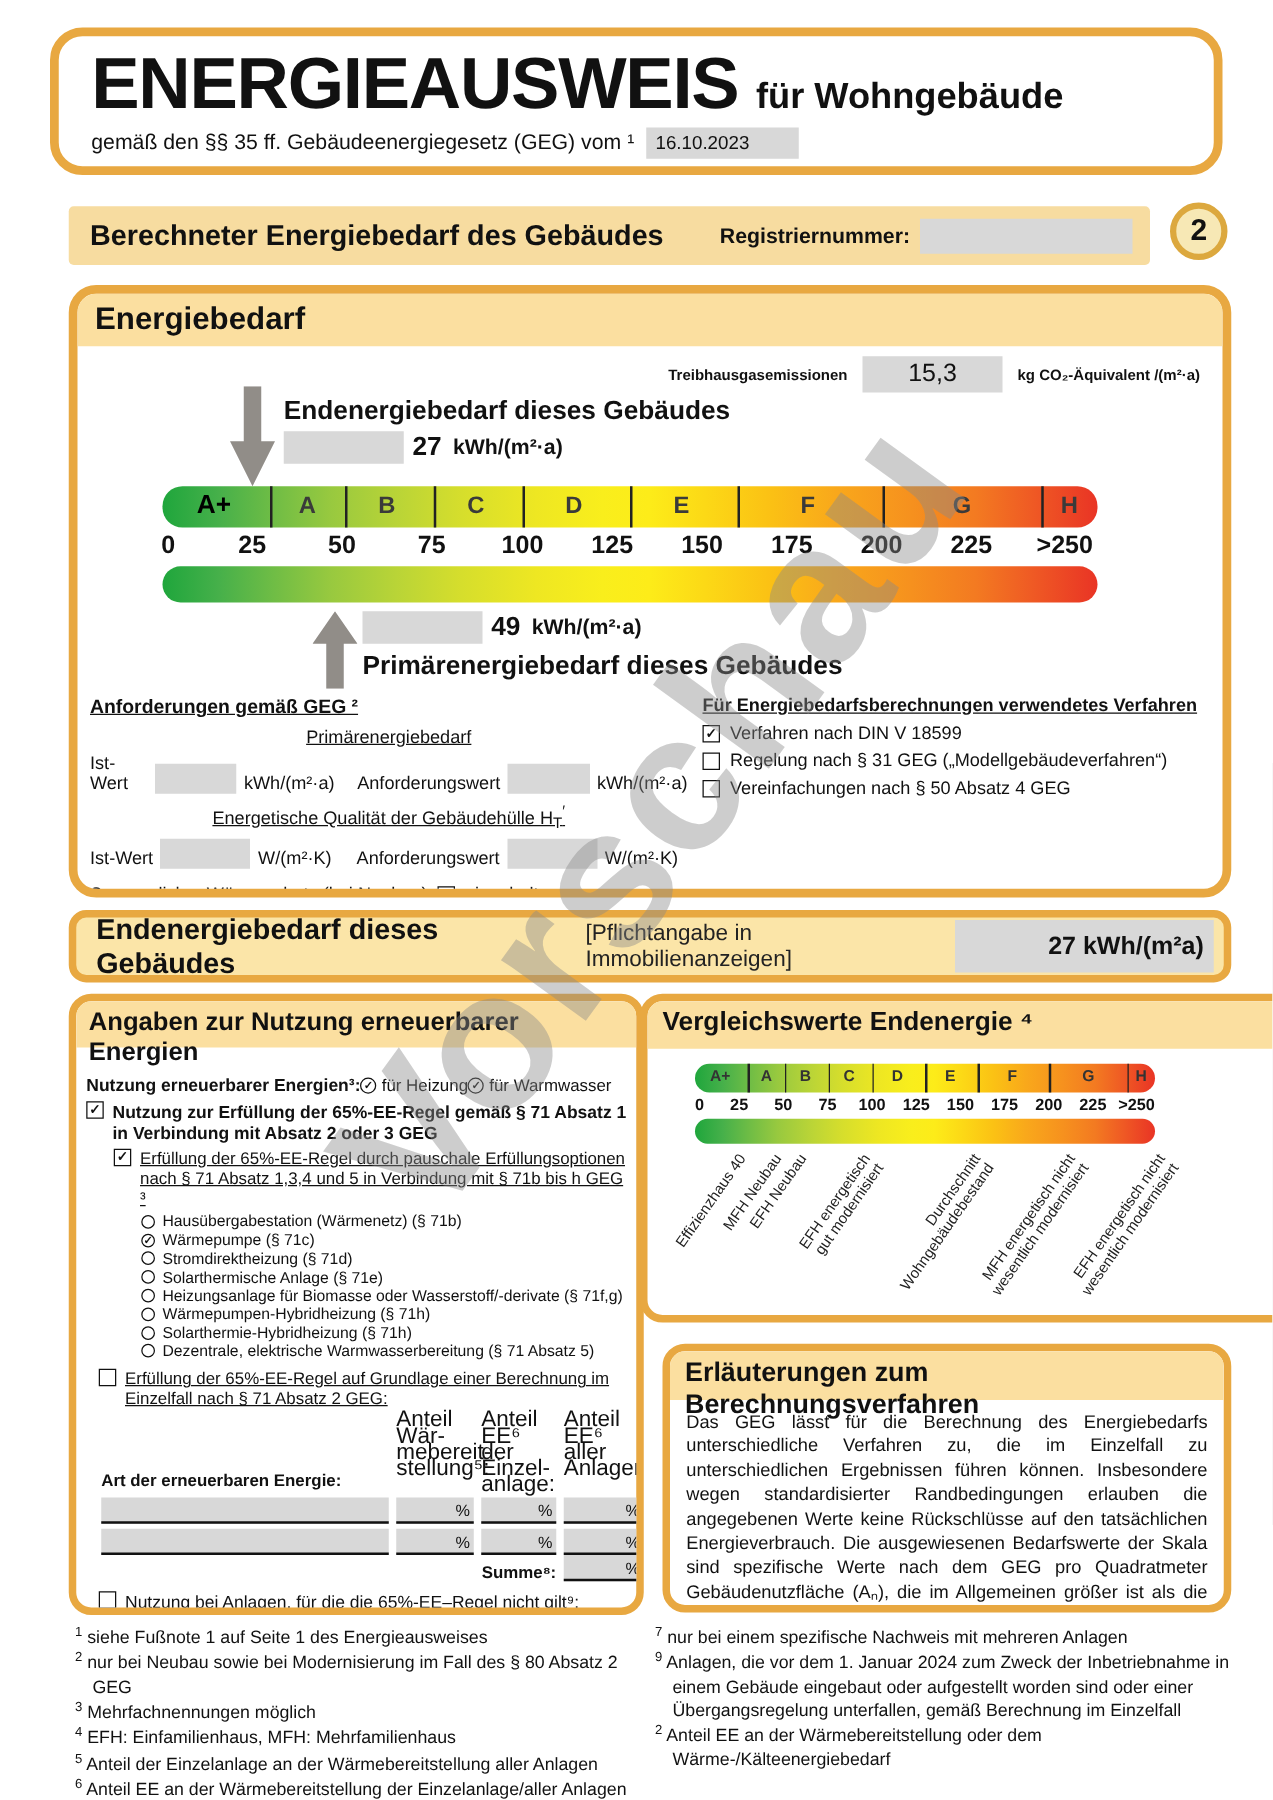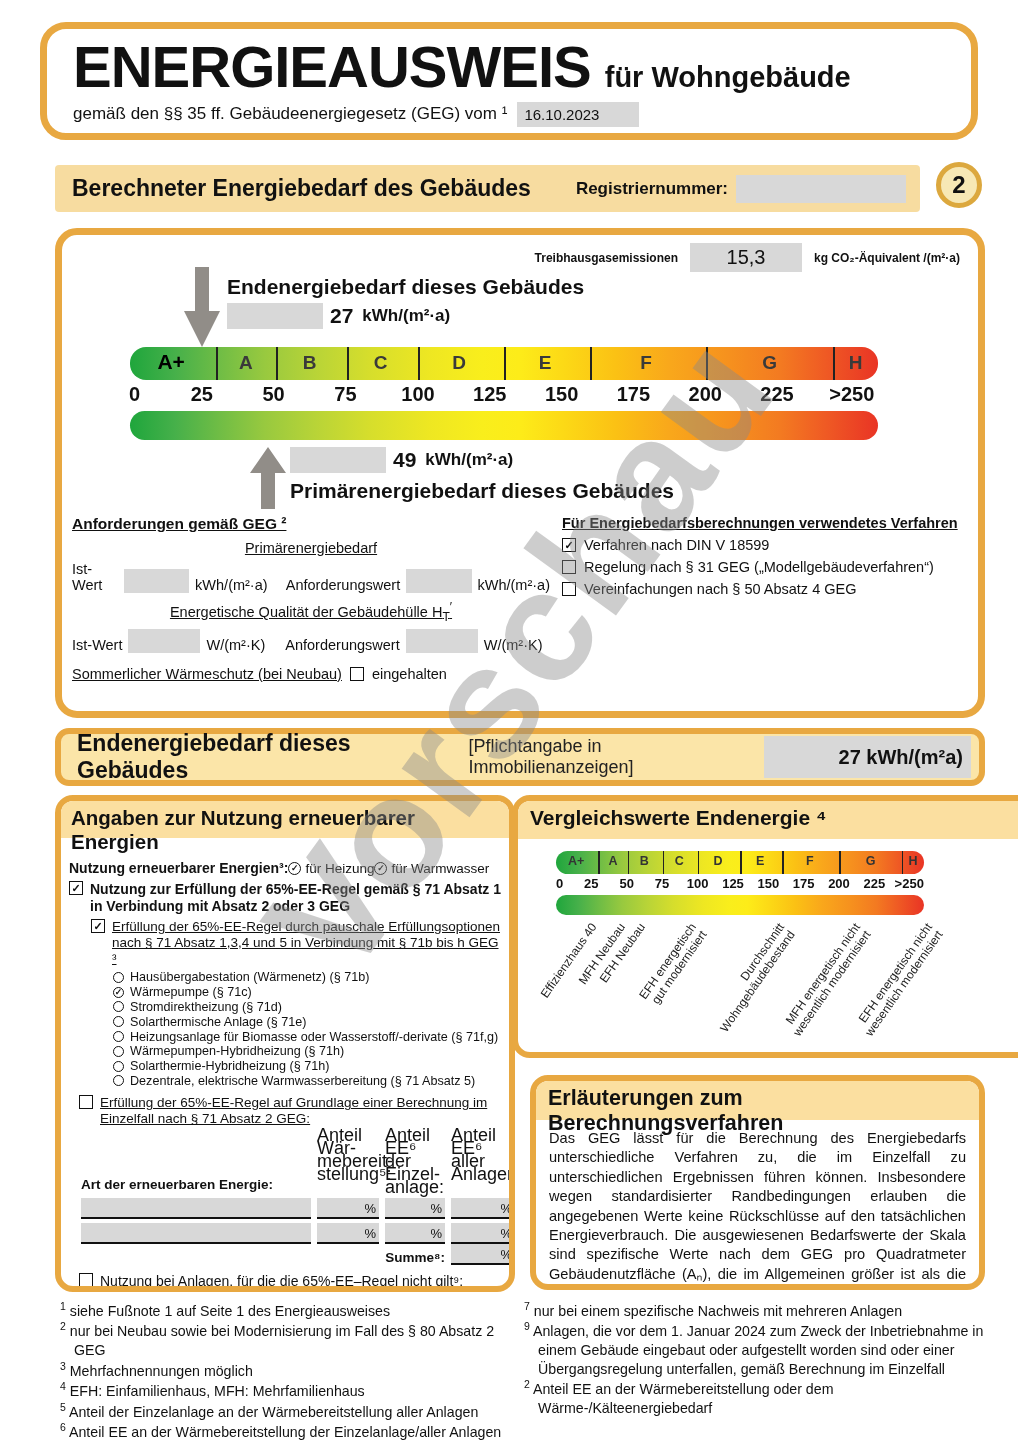--- a/index.html
+++ b/index.html
@@ -161,20 +161,21 @@
   </div>
 
   <div class="banner">
     <span class="banner-title">Berechneter Energiebedarf des Gebäudes</span>
     <span class="banner-reg">Registriernummer:</span>
     <span class="banner-regbox gbox"></span>
   </div>
   <div class="badge">2</div>
 
   <div class="sec sec-energy">
+    <div class="band">Energiebedarf</div>
     <div class="energy-body">
 
       <div class="ghg">
         <span class="ghg-label">Treibhausgasemissionen</span>
         <span class="ghg-box gbox">15,3</span>
         <span class="ghg-unit">kg CO₂-Äquivalent /(m²·a)</span>
       </div>
 
       <svg class="arr" style="left:122px;top:32px;" width="36" height="80" viewBox="0 0 36 80">
         <path d="M11 0h14v44h11L18 80 0 44h11z" fill="#918D88"></path>

